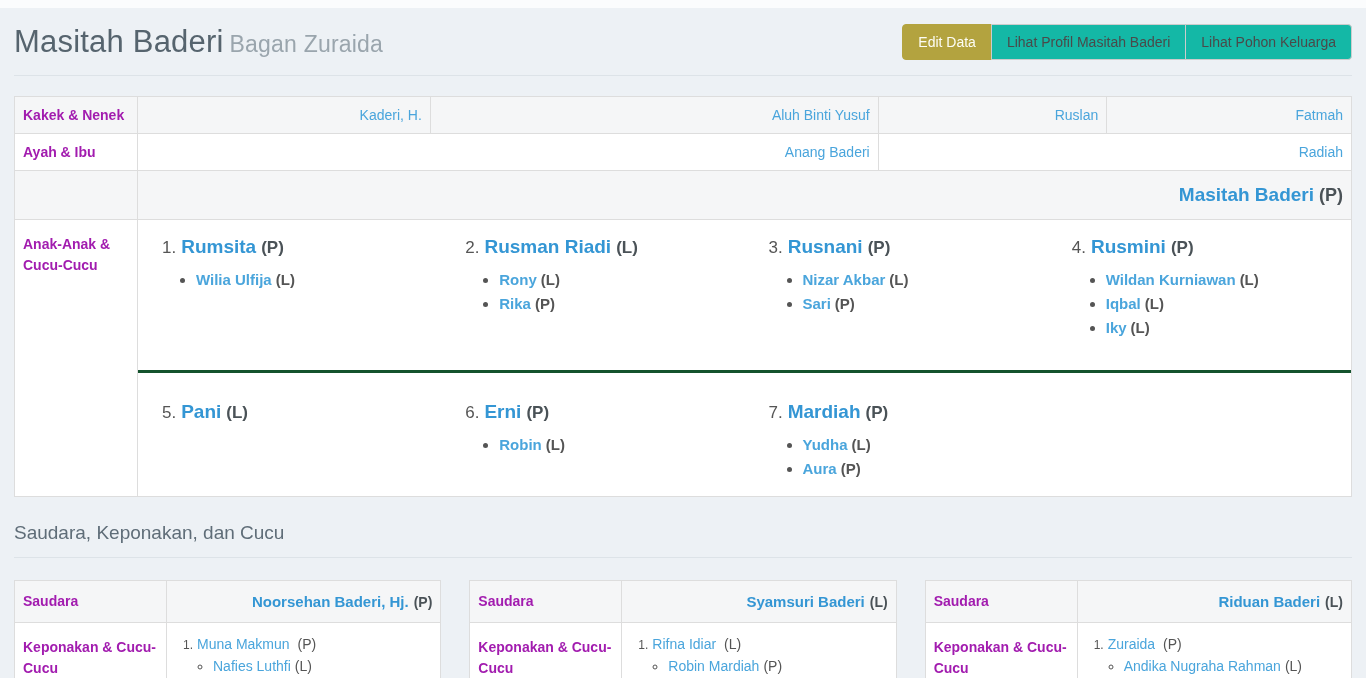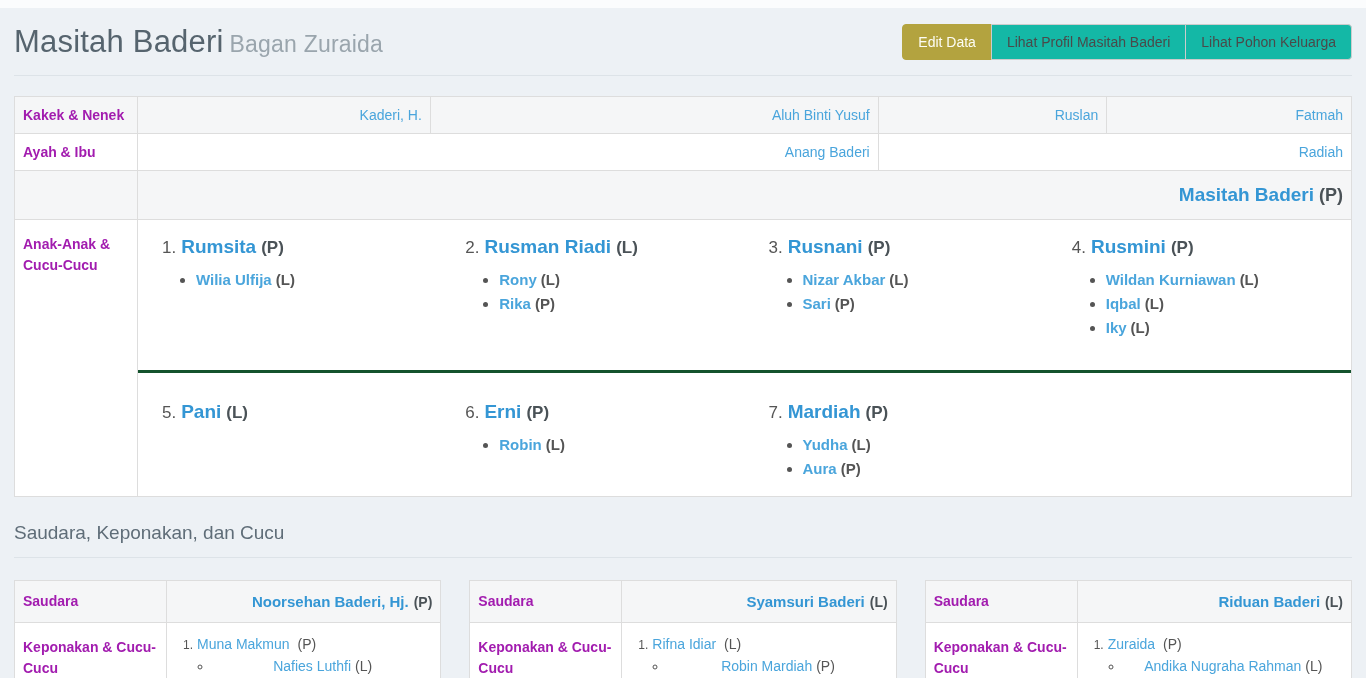--- a/index.html
+++ b/index.html
@@ -66,21 +66,21 @@
   }
   .sibling-tables { display: flex; gap: 28px; margin-top: 22px; }
   .sib-table { flex: 1; }
   .sib-table th { width: 152px; line-height: 1.5; }
   .sib-link { font-size: 15px; font-weight: 700; color: var(--link-strong, #3498db); }
   .sib-gender { font-weight: 700; font-size: 14px; }
   .neph-cell { height: 130px; vertical-align: top; padding-top: 13px; padding-left: 16px; }
   .neph-num { font-size: 12px; color: #555; margin-right: 4px; }
   .neph-link { font-size: 14px; }
   .neph-sub { list-style: circle; margin: 6px 0 0 14px; padding-left: 16px; }
-  .neph-sub li { margin-bottom: 18px; font-size: 14px; text-align: center; }
+  .neph-sub li { margin-bottom: 18px; font-size: 14px; }
 </style>
 </head>
 <body>
 
 <div class="top-strip"></div>
 
 <div class="container">
 
   <div class="page-header">
     <h1 class="page-title">

